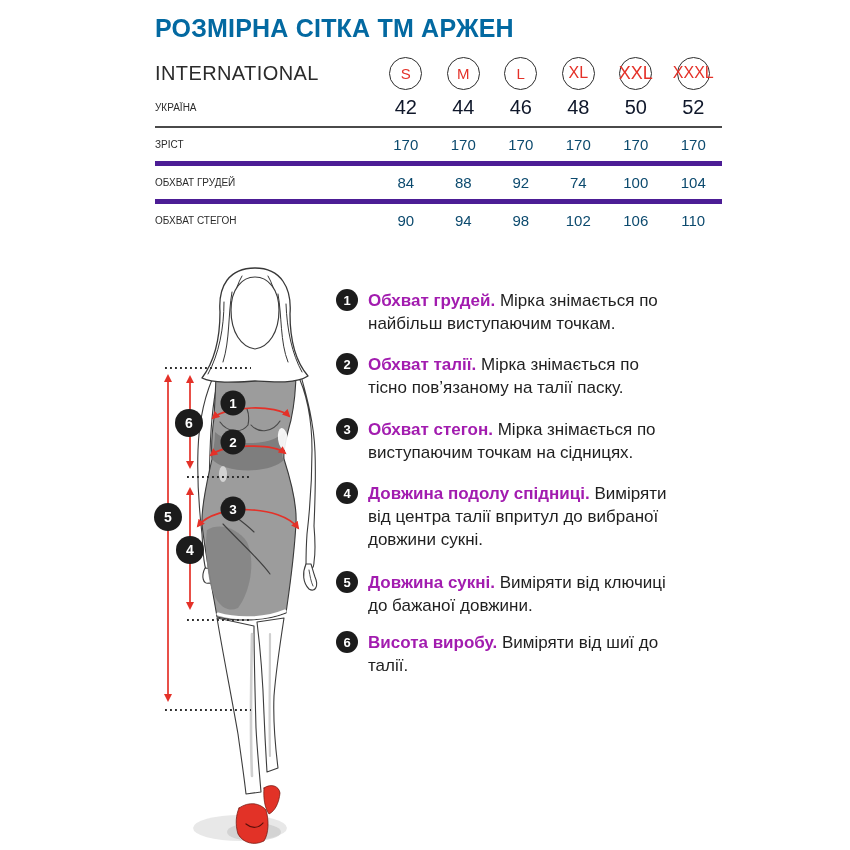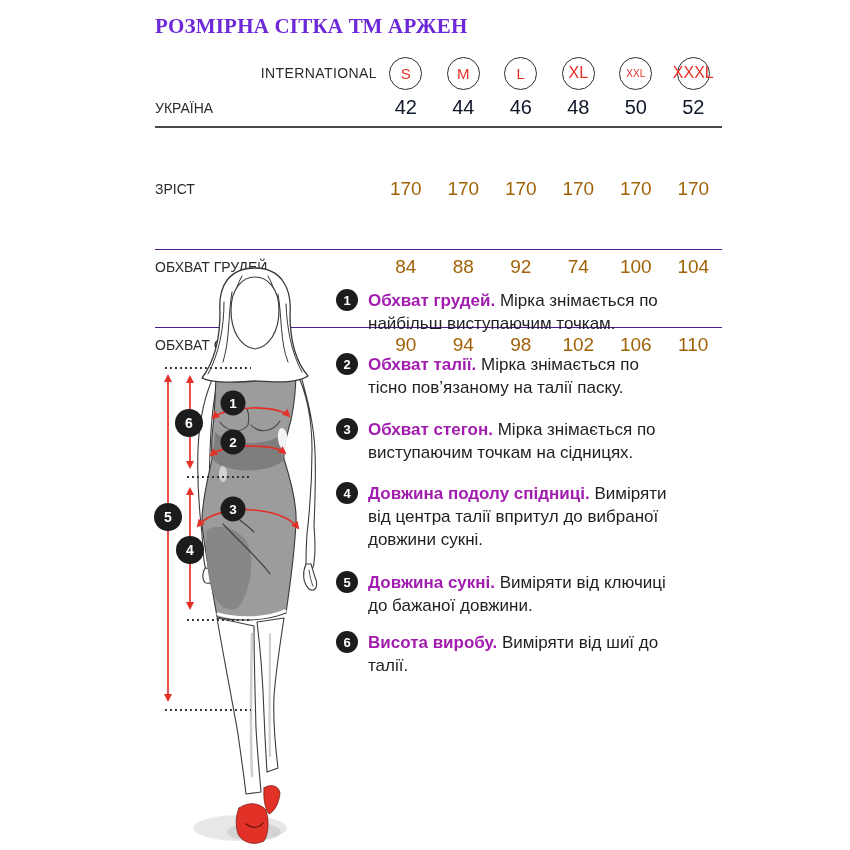--- a/index.html
+++ b/index.html
@@ -1,33 +1,33 @@
 <!DOCTYPE html>
 <html><head>
 <meta charset="utf-8">
 <style>
   html,body{margin:0;padding:0;background:#fff;}
   .canvas{position:relative;width:850px;height:850px;background:#ffffff;overflow:hidden;
           font-family:"Liberation Sans","DejaVu Sans",sans-serif;-webkit-font-smoothing:antialiased;}
 
   
-  .page-title{position:absolute;left:155px;top:14px;font-size:21px;font-weight:700;
-              color:#6d28d9;letter-spacing:.2px;font-family:Liberation Serif, serif;}
+  .page-title{position:absolute;left:155px;top:14px;font-size:25px;font-weight:700;
+              color:#0369a1;letter-spacing:.2px;}
 
   
   .size-table{position:absolute;left:155px;top:55px;width:567px;}
   .trow{display:grid;grid-template-columns:222px repeat(6,57.5px);align-items:center;}
   .trow.intl{height:36px;}
   .trow.ukr{height:33px;margin-bottom:2px;}
   .tbody{border-top:2px solid #4a4a4a;}
-  .tbody .trow{height:33px;margin-top:44px;}
-  .tbody .trow + .trow{border-top:1px solid #4c1d95;}
-  .tlabel{font-size:14px;color:#2b2b2b;}
-  .intl .tlabel{font-size:14px;letter-spacing:.4px;text-align:right;}
-  .tval{text-align:center;font-size:19px;color:#a16207;}
+  .tbody .trow{height:33px;}
+  .tbody .trow + .trow{border-top:5px solid #4c1d95;}
+  .tlabel{font-size:10px;color:#2b2b2b;}
+  .intl .tlabel{font-size:20px;letter-spacing:.4px;}
+  .tval{text-align:center;font-size:15px;color:#0c4a6e;}
   .ukr .tval{font-size:20px;color:#0f172a;}
   .circle-wrap{display:flex;justify-content:center;}
   .size-circle{width:31px;height:31px;flex:none;border:1.7px solid #2d2d2d;border-radius:50%;
                display:flex;align-items:center;justify-content:center;color:#e43128;
                font-size:15px;font-weight:400;white-space:nowrap;overflow:visible;}
 
   
   .legend{position:absolute;left:336px;top:0;width:410px;}
   .legend-item{position:absolute;left:0;width:402px;}
   .legend-badge{position:absolute;left:0;top:0;width:22px;height:22px;border-radius:50%;
@@ -57,21 +57,21 @@
       <div class="circle-wrap">
           <span class="size-circle">M</span>
         </div>
       <div class="circle-wrap">
           <span class="size-circle">L</span>
         </div>
       <div class="circle-wrap">
           <span class="size-circle" style="font-size: 16px;">XL</span>
         </div>
       <div class="circle-wrap">
-          <span class="size-circle" style="font-size: 10px;">XXL</span>
+          <span class="size-circle" style="font-size: 18px;">XXL</span>
         </div>
       <div class="circle-wrap">
           <span class="size-circle" style="font-size: 16px;">XXXL</span>
         </div>
     </div>
 
     <div class="trow ukr">
       <div class="tlabel">УКРАЇНА</div>
       <div class="tval">42</div>
       <div class="tval">44</div>

